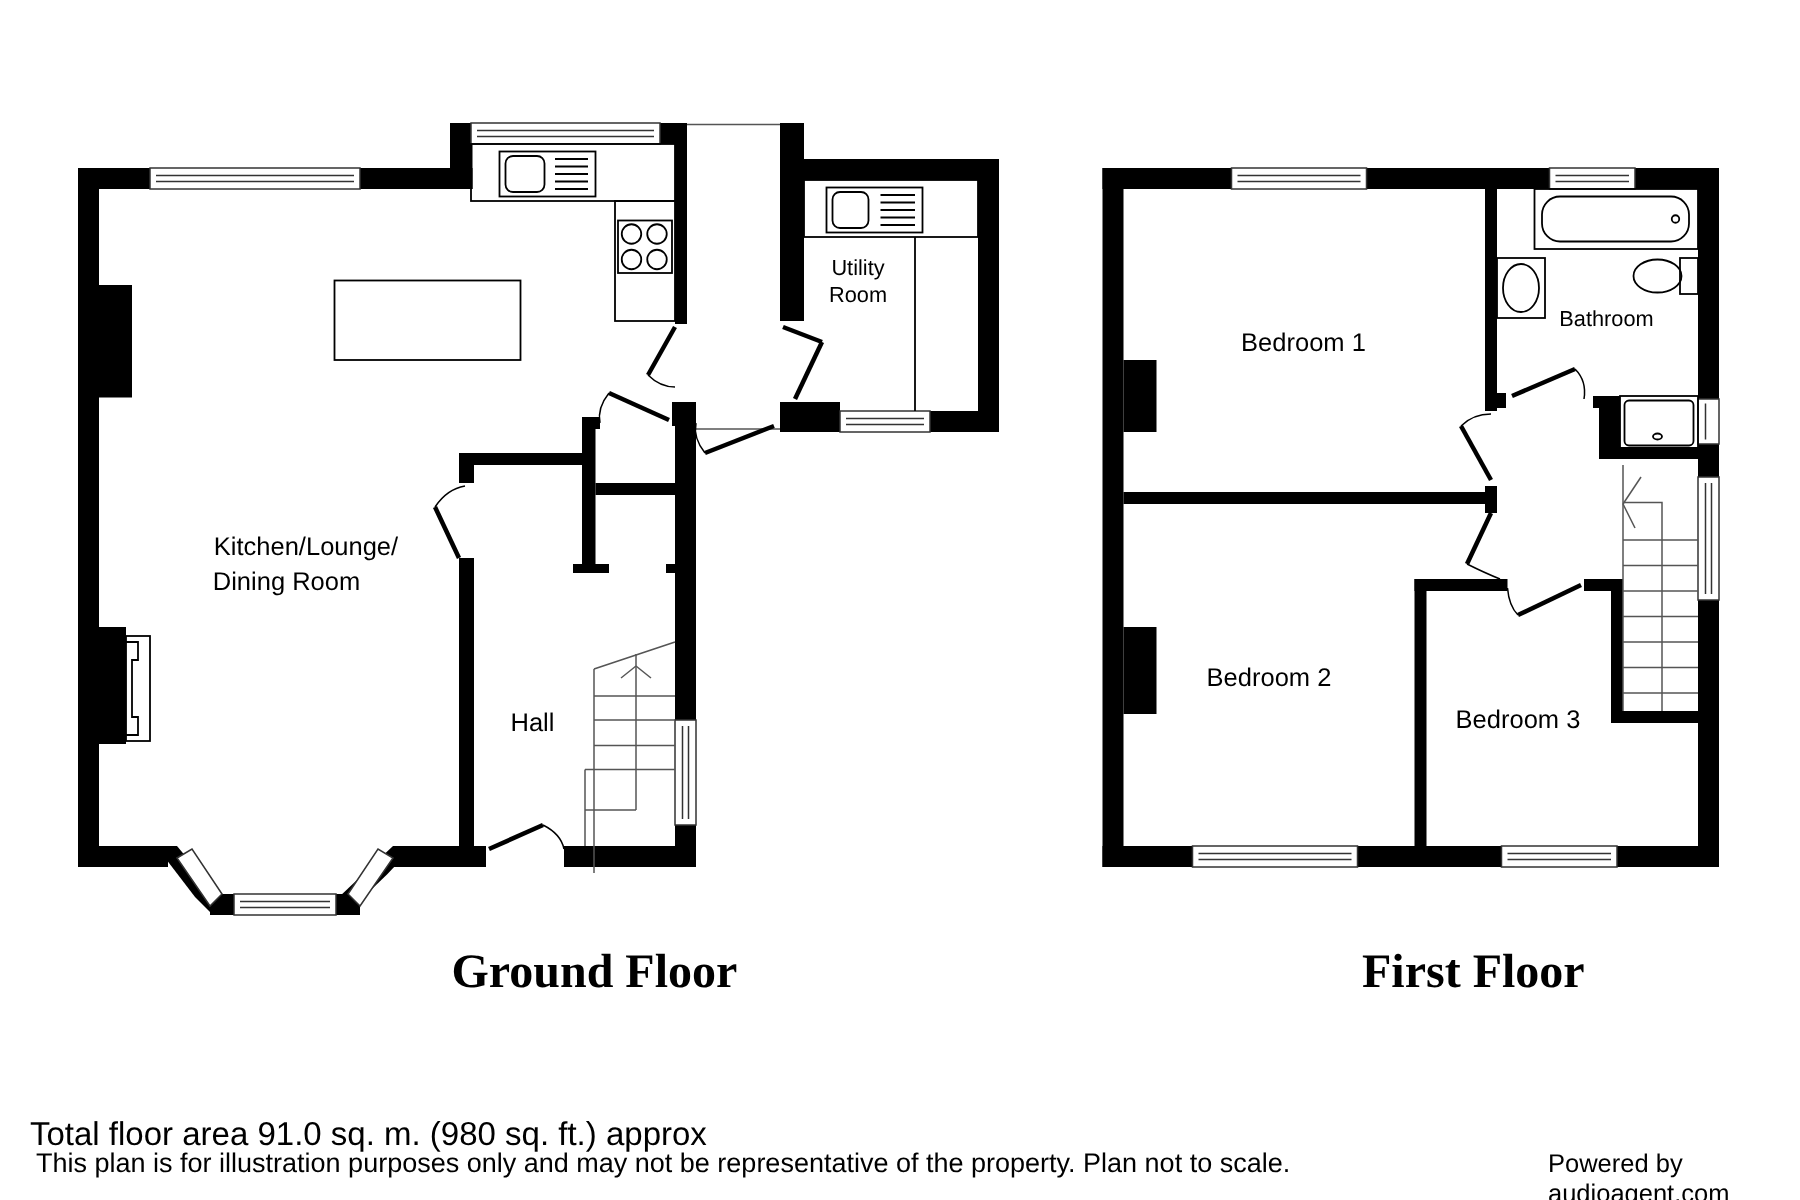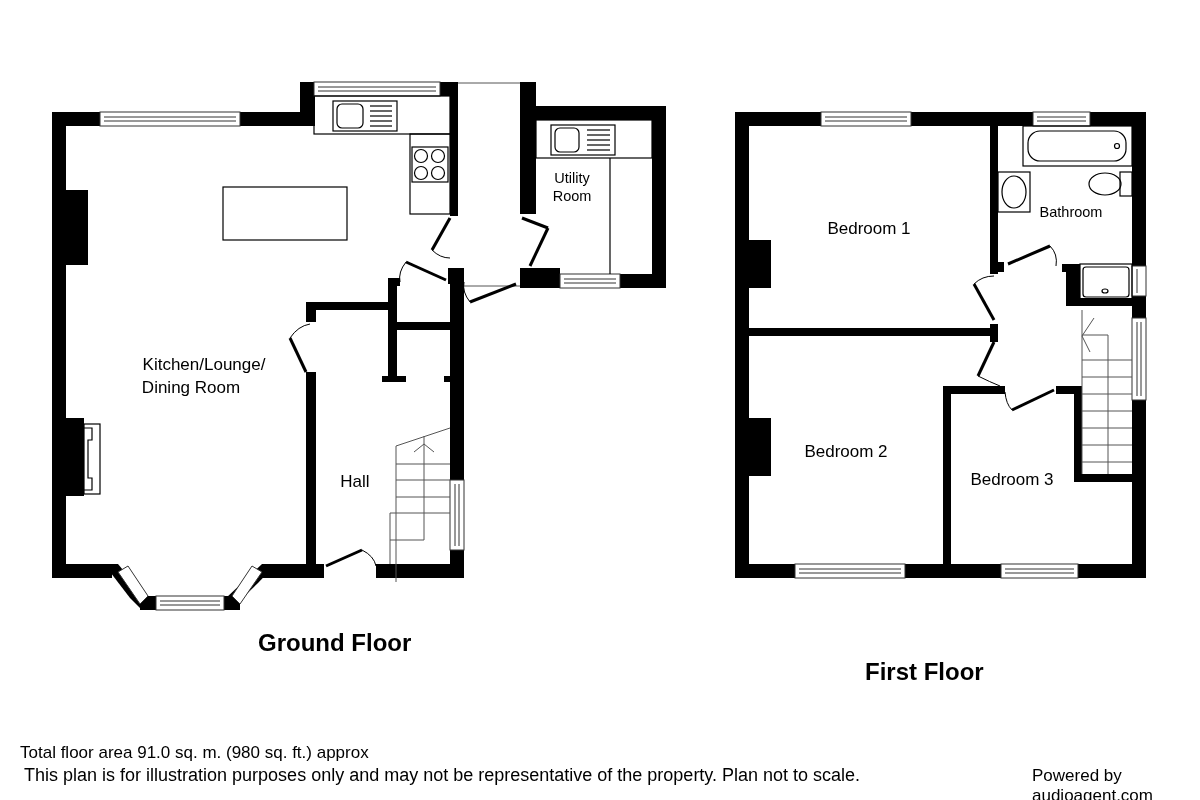--- a/index.html
+++ b/index.html
@@ -7,27 +7,27 @@
   #plan { position: absolute; left: 0; top: 0; width: 1200px; height: 800px; }
   .wall { fill: #000; }
   .thin { fill: none; stroke: #000; stroke-width: 1.2; }
   .thin-grey { fill: none; stroke: #555; stroke-width: 1; }
   .door { fill: none; stroke: #000; stroke-width: 3; stroke-linecap: butt; }
   .arc { fill: none; stroke: #000; stroke-width: 1; }
   .win-frame { fill: #fff; stroke: #333; stroke-width: 1; }
   .win-glass { fill: none; stroke: #333; stroke-width: 1; }
   .room-label { font-family: "Liberation Sans", sans-serif; font-size: 17px; fill: #000; }
   .room-label-sm { font-family: "Liberation Sans", sans-serif; font-size: 14.5px; fill: #000; }
-  .floor-title { position: absolute; font-family: Liberation Sans, sans-serif; font-weight: bold; font-size: 24px; }
+  .floor-title { position: absolute; font-family: Liberation Serif, serif; font-weight: bold; font-size: 32px; margin-left: 43px; }
   .footer { position: absolute; font-family: "Liberation Sans", sans-serif; }
-  #area-text { left: 20px; top: 743px; font-size: 17px; }
+  #area-text { left: 20px; top: 743px; font-size: 22px; }
   #disclaimer-text { left: 24px; top: 765px; font-size: 18px; }
   #powered-text { left: 1032px; top: 766px; font-size: 17px; }
   #ground-title { left: 258px; top: 629px; }
-  #first-title { left: 865px; top: 658px; }
+  #first-title { left: 865px; top: 629px; }
 </style>
 </head>
 <body>
 
 <svg id="plan" viewBox="0 0 1200 800" xmlns="http://www.w3.org/2000/svg">
 
   <g>
 
     <g>
 

